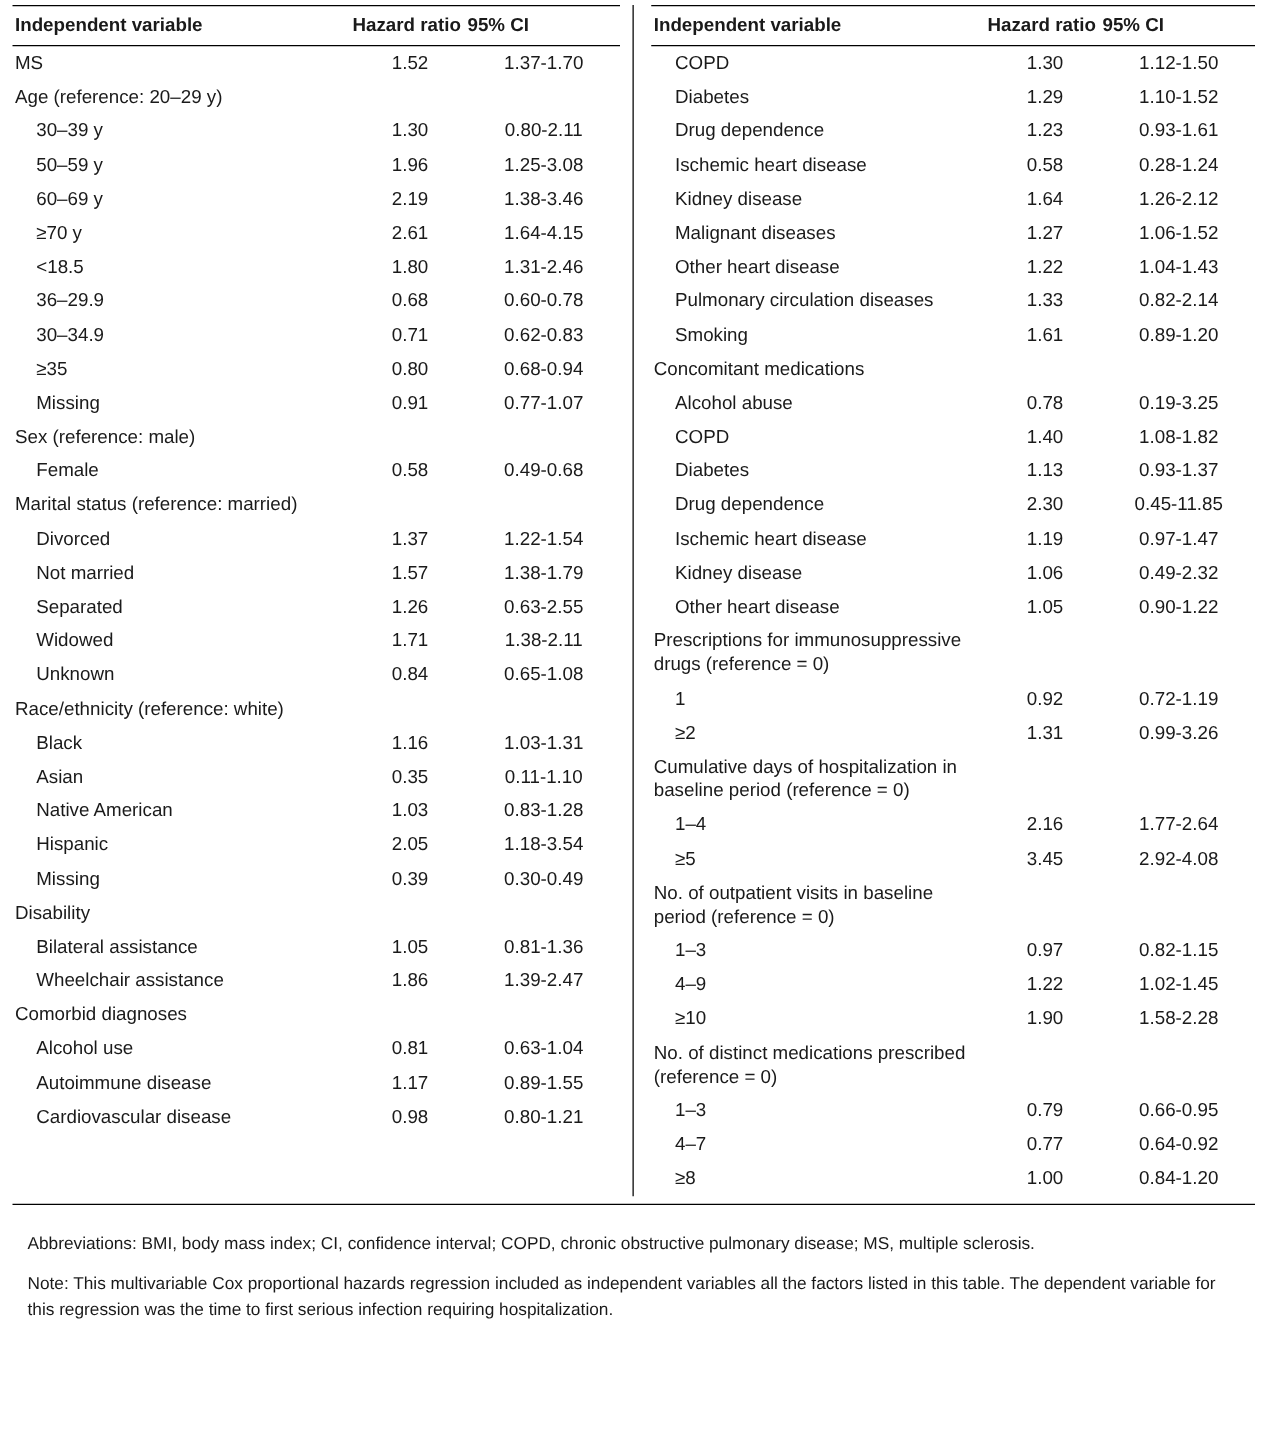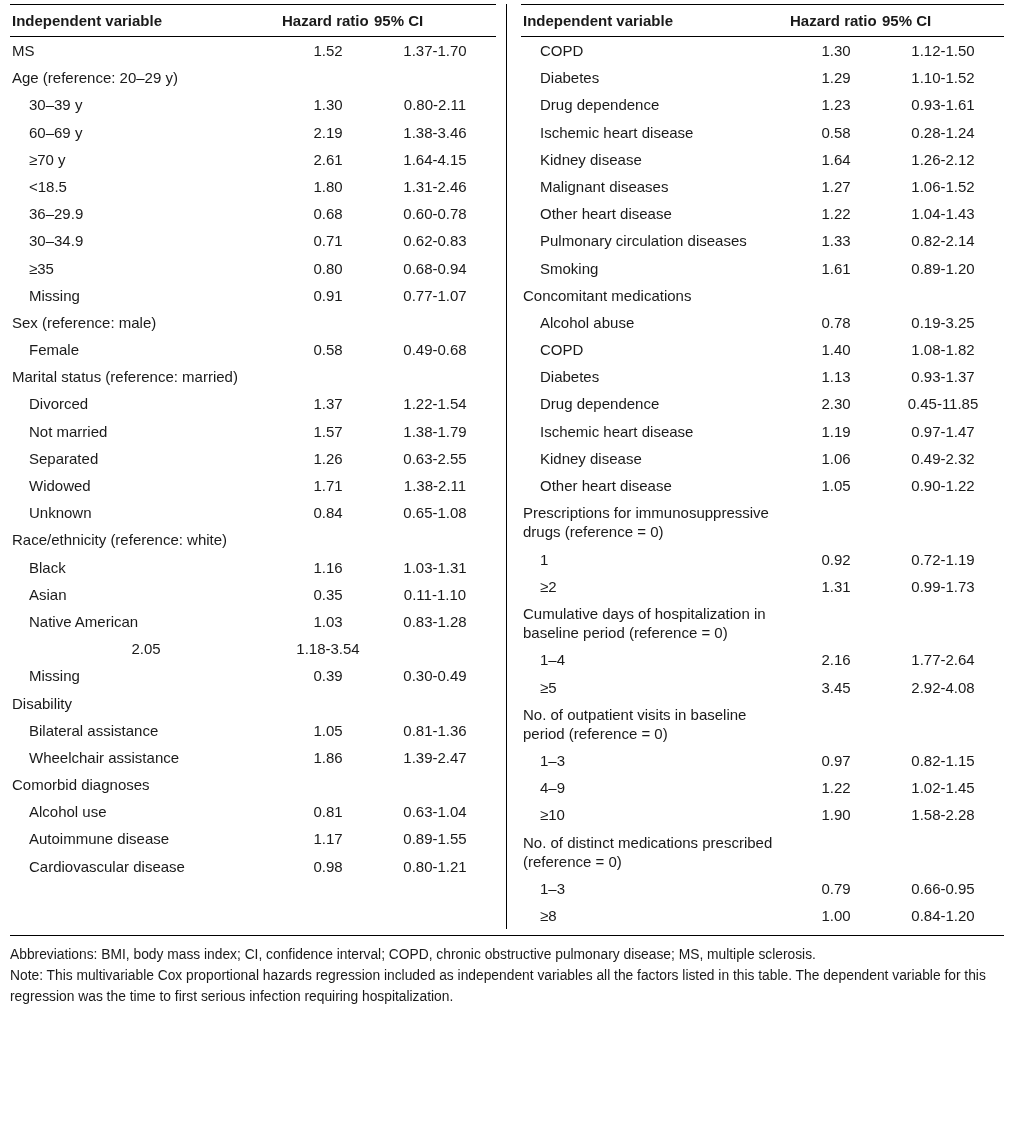--- a/index.html
+++ b/index.html
@@ -39,21 +39,21 @@
     padding: 4px 0;
   }
   .cell.label { text-align: left; padding-left: 2px; padding-right: 6px; }
   .trow.indent .cell.label { padding-left: 19px; }
   .cell.hr-val, .cell.ci-val { text-align: center; white-space: nowrap; }
   .footer {
     padding-top: 9px;
     font-size: 13.8px;
     line-height: 1.5;
   }
-  .footer p { margin: 0; }
+  .footer p { margin: 12px; }
 </style>
 </head>
 <body>
 
 <div class="tables-wrap">
 
   <div class="half-table left">
     <div class="thead">
       <div class="col-var">Independent variable</div>
       <div class="col-hr">Hazard ratio</div>
@@ -69,20 +69,25 @@
           <div class="cell label">Age (reference: 20–29 y)</div>
           <div class="cell hr-val"></div>
           <div class="cell ci-val"></div>
         </div>
         <div class="trow indent">
           <div class="cell label">30–39 y</div>
           <div class="cell hr-val">1.30</div>
           <div class="cell ci-val">0.80-2.11</div>
         </div>
         <div class="trow indent">
+          <div class="cell label">50–59 y</div>
+          <div class="cell hr-val">1.96</div>
+          <div class="cell ci-val">1.25-3.08</div>
+        </div>
+        <div class="trow indent">
           <div class="cell label">60–69 y</div>
           <div class="cell hr-val">2.19</div>
           <div class="cell ci-val">1.38-3.46</div>
         </div>
         <div class="trow indent">
           <div class="cell label">≥70 y</div>
           <div class="cell hr-val">2.61</div>
           <div class="cell ci-val">1.64-4.15</div>
         </div>
         <div class="trow indent">
@@ -164,20 +169,21 @@
           <div class="cell label">Asian</div>
           <div class="cell hr-val">0.35</div>
           <div class="cell ci-val">0.11-1.10</div>
         </div>
         <div class="trow indent">
           <div class="cell label">Native American</div>
           <div class="cell hr-val">1.03</div>
           <div class="cell ci-val">0.83-1.28</div>
         </div>
         <div class="trow indent">
+          <div class="cell label">Hispanic</div>
           <div class="cell hr-val">2.05</div>
           <div class="cell ci-val">1.18-3.54</div>
         </div>
         <div class="trow indent">
           <div class="cell label">Missing</div>
           <div class="cell hr-val">0.39</div>
           <div class="cell ci-val">0.30-0.49</div>
         </div>
         <div class="trow">
           <div class="cell label">Disability</div>
@@ -315,21 +321,21 @@
           <div class="cell ci-val"></div>
         </div>
         <div class="trow indent">
           <div class="cell label">1</div>
           <div class="cell hr-val">0.92</div>
           <div class="cell ci-val">0.72-1.19</div>
         </div>
         <div class="trow indent">
           <div class="cell label">≥2</div>
           <div class="cell hr-val">1.31</div>
-          <div class="cell ci-val">0.99-1.73</div>
+          <div class="cell ci-val">0.99-3.26</div>
         </div>
         <div class="trow">
           <div class="cell label">Cumulative days of hospitalization in baseline period (reference = 0)</div>
           <div class="cell hr-val"></div>
           <div class="cell ci-val"></div>
         </div>
         <div class="trow indent">
           <div class="cell label">1–4</div>
           <div class="cell hr-val">2.16</div>
           <div class="cell ci-val">1.77-2.64</div>
@@ -361,20 +367,25 @@
         </div>
         <div class="trow">
           <div class="cell label">No. of distinct medications prescribed (reference = 0)</div>
           <div class="cell hr-val"></div>
           <div class="cell ci-val"></div>
         </div>
         <div class="trow indent">
           <div class="cell label">1–3</div>
           <div class="cell hr-val">0.79</div>
           <div class="cell ci-val">0.66-0.95</div>
+        </div>
+        <div class="trow indent">
+          <div class="cell label">4–7</div>
+          <div class="cell hr-val">0.77</div>
+          <div class="cell ci-val">0.64-0.92</div>
         </div>
         <div class="trow indent">
           <div class="cell label">≥8</div>
           <div class="cell hr-val">1.00</div>
           <div class="cell ci-val">0.84-1.20</div>
         </div>
       </div>
   </div>
 
 </div>

